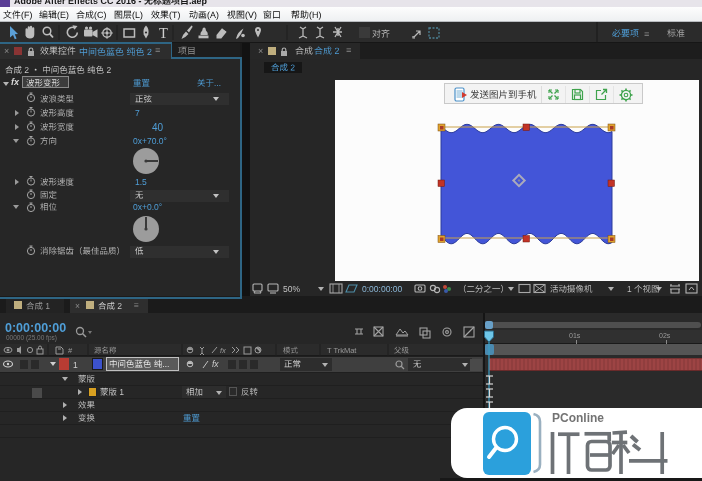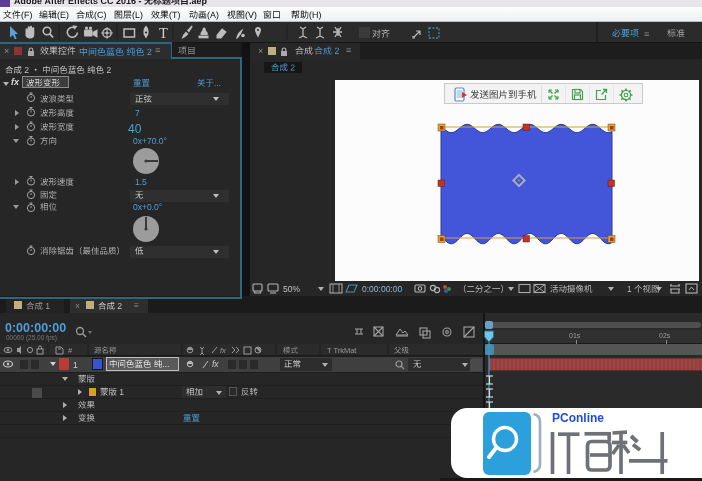--- a/index.html
+++ b/index.html
@@ -146,21 +146,21 @@
     <div class="t lab" style="left:40px;top:35px;;color:transparent">波浪类型</div>
     <div class="t" style="left:135px;top:35px;font-size:8.5px;color:#d2d2d2;;color:transparent">正弦</div>
     <div class="a tri-d" style="left:213px;top:38px;border-top-color:#c2c2c2;"></div>
 
     <div class="a tri-r" style="left:15px;top:51px;border-left-color:#9a9a9a;"></div>
     <div class="t lab" style="left:40px;top:49px;;color:transparent">波形高度</div>
     <div class="t blue" style="left:135px;top:49px;font-size:8.5px;">7</div>
 
     <div class="a tri-r" style="left:15px;top:65px;border-left-color:#9a9a9a;"></div>
     <div class="t lab" style="left:40px;top:63px;;color:transparent">波形宽度</div>
-    <div class="t blue" style="left:128px;top:63px;font-size:12px;">40</div>
+    <div class="t blue" style="left:152px;top:63px;font-size:10px;">40</div>
 
     <div class="a tri-d" style="left:13px;top:80px;border-top-color:#9a9a9a;"></div>
     <div class="t lab" style="left:40px;top:77px;;color:transparent">方向</div>
     <div class="t blue" style="left:133px;top:77px;font-size:8.5px;">0x+70.0°</div>
     <svg class="a" style="left:132px;top:88px;" width="28" height="28">
       <circle cx="14" cy="14" r="13" fill="#9c9c9c"></circle>
       <line x1="14" y1="14" x2="26" y2="14" stroke="#3a3a3a" stroke-width="2"></line>
       <circle cx="14" cy="14" r="1.6" fill="#3a3a3a"></circle>
     </svg>
 
@@ -514,21 +514,21 @@
 
 <div class="a" style="left:451px;top:408px;width:251px;height:70px;background:#ffffff;border-radius:16px 0 0 16px;" id="wm">
   <div class="a" style="left:32px;top:4px;width:48px;height:63px;background:#2ba0dc;border-radius:6px;"></div>
   <svg class="a" style="left:32px;top:4px;" width="48" height="63">
     <circle cx="22" cy="27" r="11.5" fill="none" stroke="#ffffff" stroke-width="3.4"></circle>
     <line x1="13" y1="36" x2="6" y2="45" stroke="#ffffff" stroke-width="4" stroke-linecap="round"></line>
   </svg>
   <svg class="a" style="left:80px;top:3px;" width="14" height="66">
     <path d="M2.5 3 q6.5 1.5 6.5 7.5 l0 43 q0 6 -6.5 7.5" fill="none" stroke="#9ab0c0" stroke-width="2.6"></path>
   </svg>
-  <div class="t" style="left:101px;top:3px;font-size:12px;font-weight:bold;color:#1d4ed8;">PConline</div>
+  <div class="t" style="left:101px;top:3px;font-size:12px;font-weight:bold;color:#737373;">PConline</div>
   <svg class="a" style="left:95px;top:20px;" width="130" height="50">
     <g stroke="#6e7276" stroke-width="3.7" fill="none">
 
       <line x1="6.5" y1="4" x2="6.5" y2="46"></line>
 
       <line x1="12" y1="6.2" x2="33.5" y2="6.2"></line>
       <line x1="22.5" y1="6.2" x2="22.5" y2="46"></line>
 
       <line x1="38.5" y1="5.8" x2="65" y2="5.8"></line>
       <line x1="63.2" y1="5.8" x2="63.2" y2="13.5"></line>

